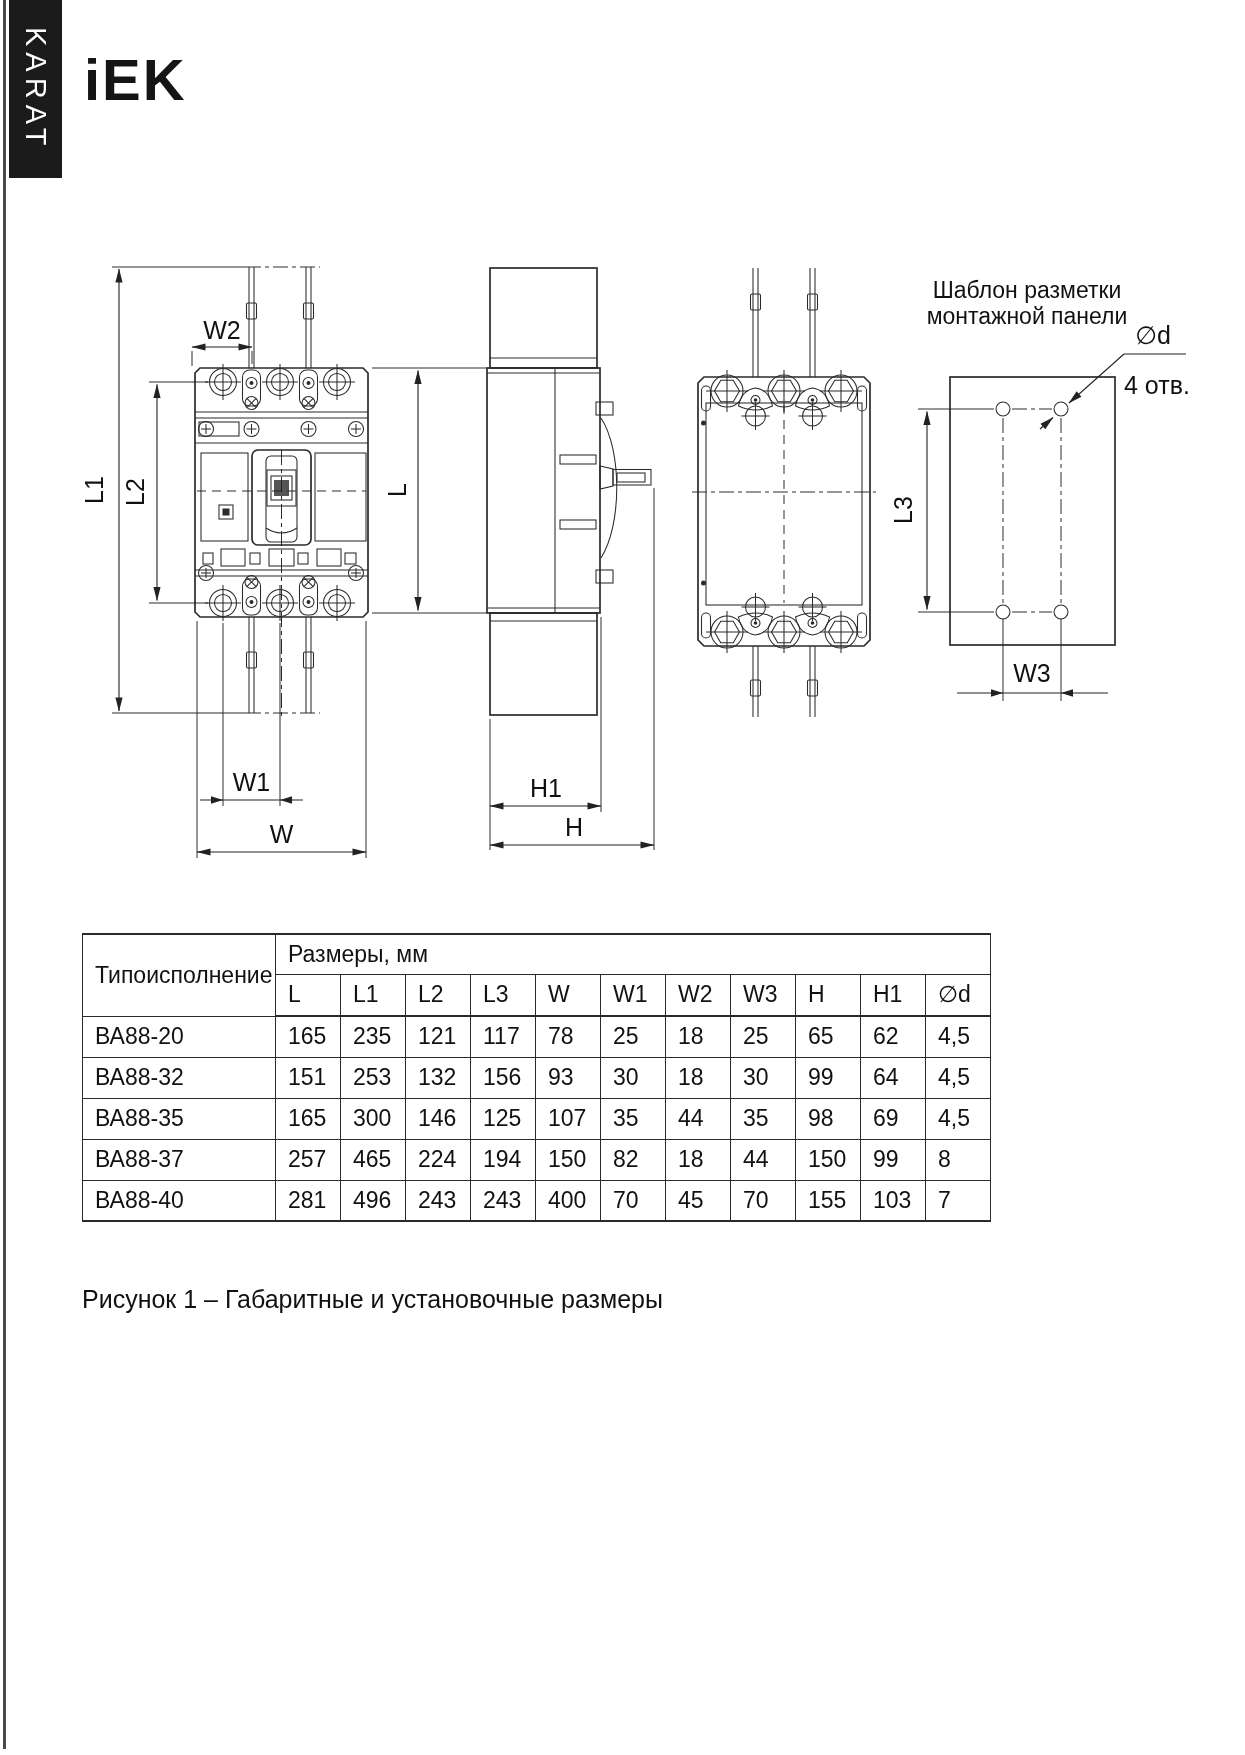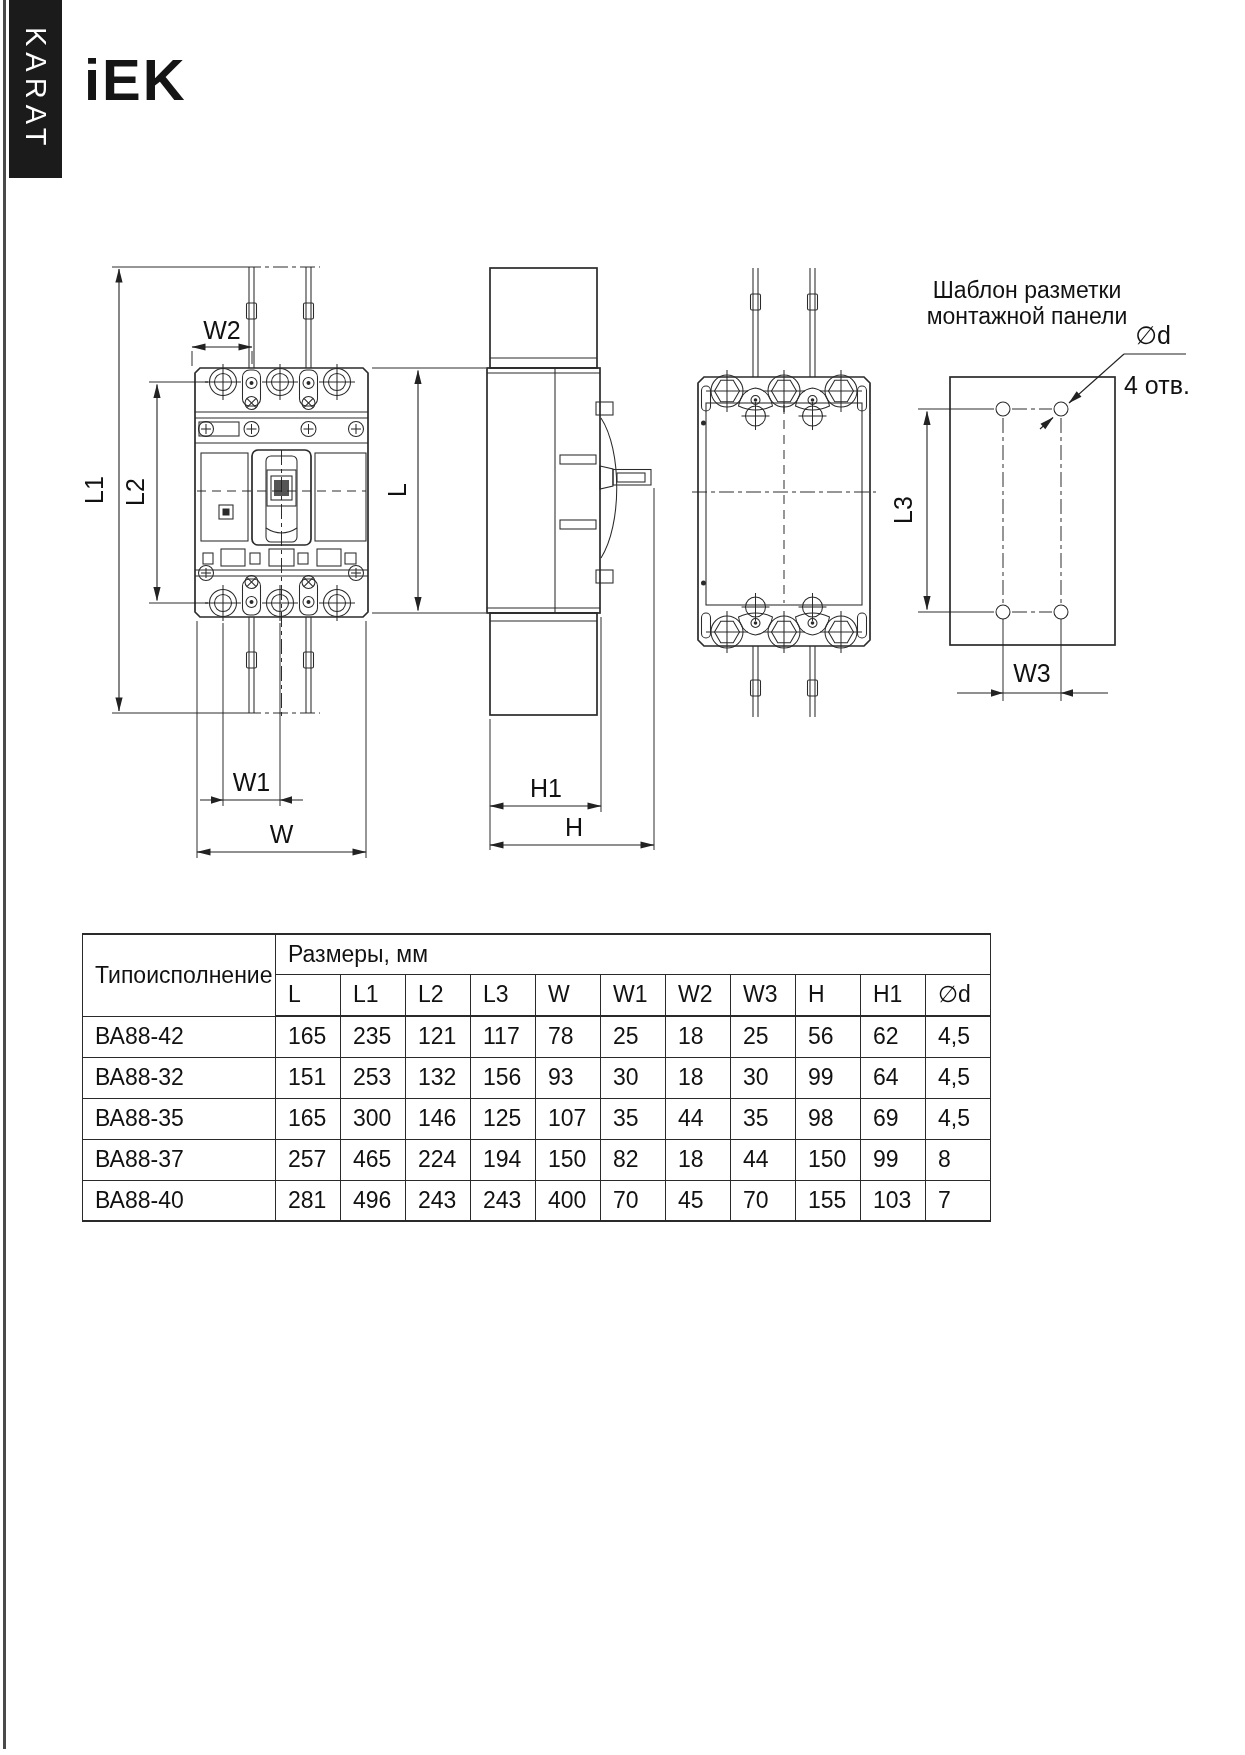--- a/index.html
+++ b/index.html
@@ -342,30 +342,30 @@
           <th>W1</th>
           <th>W2</th>
           <th>W3</th>
           <th>H</th>
           <th>H1</th>
           <th>∅d</th>
         </tr>
     </thead>
     <tbody id="table-body">
         <tr>
-          <td>ВА88-42</td>
+          <td>ВА88-20</td>
           <td>165</td>
           <td>235</td>
           <td>121</td>
           <td>117</td>
           <td>78</td>
           <td>25</td>
           <td>18</td>
           <td>25</td>
-          <td>56</td>
+          <td>65</td>
           <td>62</td>
           <td>4,5</td>
         </tr>
         <tr>
           <td>ВА88-32</td>
           <td>151</td>
           <td>253</td>
           <td>132</td>
           <td>156</td>
           <td>93</td>
@@ -414,14 +414,15 @@
           <td>70</td>
           <td>45</td>
           <td>70</td>
           <td>155</td>
           <td>103</td>
           <td>7</td>
         </tr>
       </tbody>
   </table>
 
+  <div class="caption">Рисунок 1 – Габаритные и установочные размеры</div>
 
 </div>
 
 </body></html>

